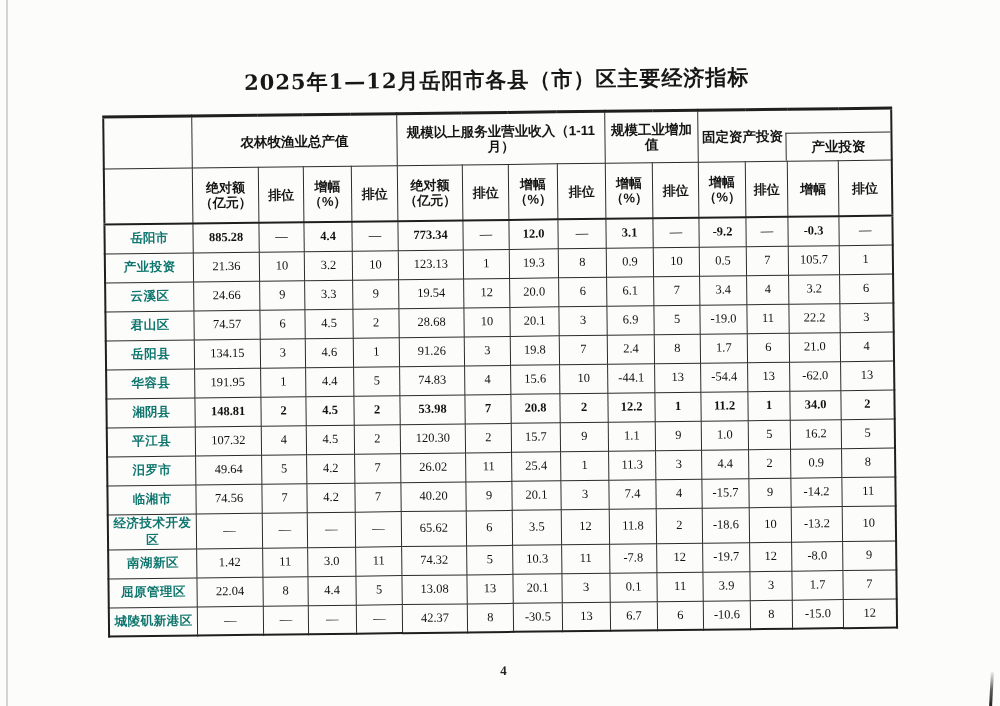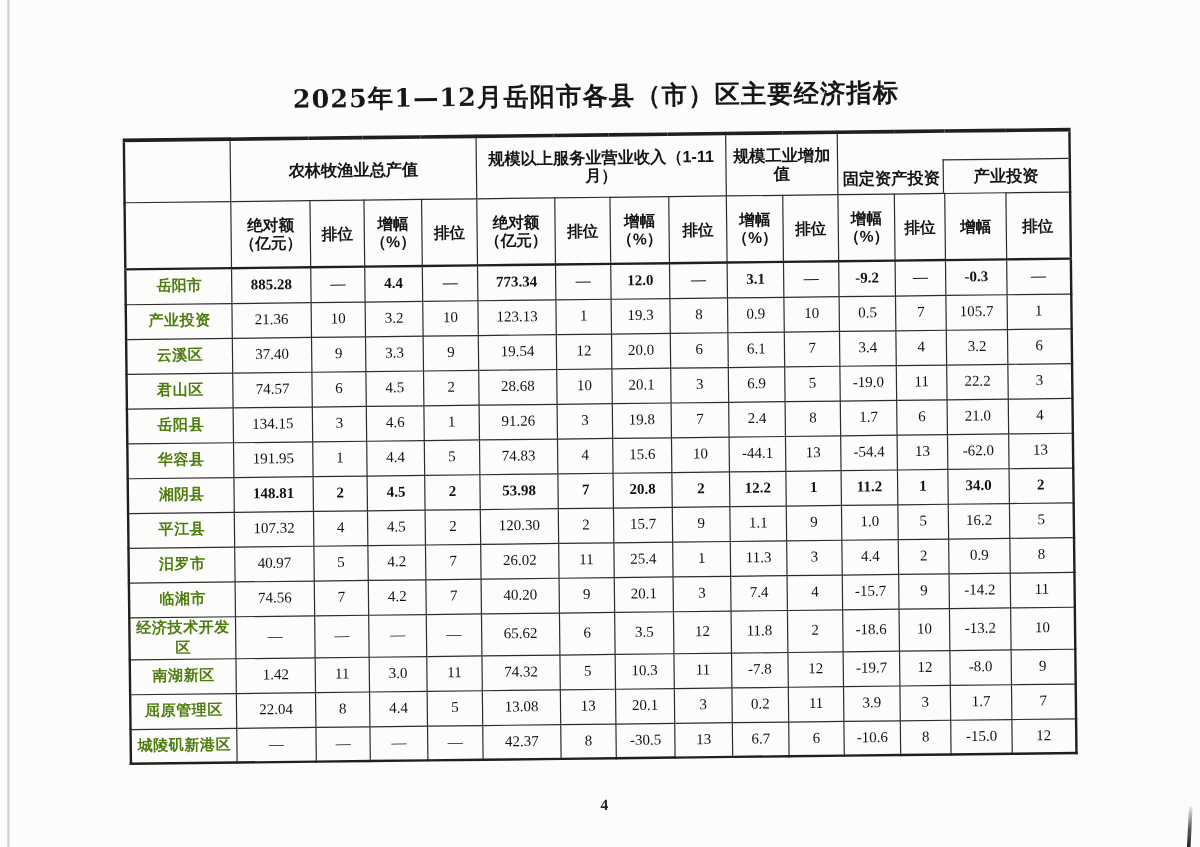--- a/index.html
+++ b/index.html
@@ -76,35 +76,35 @@
     font-weight: 700;
     color: #151515;
     line-height: 15px;
   }
   thead tr.group-row th { font-size: 13.5px; }
   th.fixed-industry { position: relative; }
   .fi-left {
     position: absolute;
     left: 0; top: 0;
     width: 46%; height: 100%;
-    display: flex; align-items: center; justify-content: center; margin-top: 12px;
+    display: flex; align-items: center; justify-content: center;
   }
   .fi-band {
     position: absolute;
     right: 0; bottom: 0;
     width: 54%; height: 54%;
     border-top: 1.5px solid #2c2c2c;
     border-left: 1.5px solid #2c2c2c;
     display: flex; align-items: center; justify-content: center;
   }
   tbody tr { height: 29px; }
   tbody td.region-cell {
     font-size: 12.5px;
     font-weight: 700;
-    color: #4d7c0f;
+    color: #0f766e;
     letter-spacing: 0.5px;
   }
   tbody td.data-cell {
     font-family: "Liberation Serif", "DejaVu Serif", serif;
     font-size: 12.5px;
     font-weight: 400;
     color: #121212;
   }
   tbody tr.bold-row td.data-cell { font-weight: 700; }
   tbody tr.bold-row td.region-cell { letter-spacing: 0; }
@@ -238,21 +238,21 @@
             <td class="data-cell">8</td>
             <td class="data-cell">0.9</td>
             <td class="data-cell">10</td>
             <td class="data-cell">0.5</td>
             <td class="data-cell">7</td>
             <td class="data-cell">105.7</td>
             <td class="data-cell">1</td>
           </tr>
           <tr class="">
             <td class="region-cell">云溪区</td>
-            <td class="data-cell">37.40</td>
+            <td class="data-cell">24.66</td>
             <td class="data-cell">9</td>
             <td class="data-cell">3.3</td>
             <td class="data-cell">9</td>
             <td class="data-cell">19.54</td>
             <td class="data-cell">12</td>
             <td class="data-cell">20.0</td>
             <td class="data-cell">6</td>
             <td class="data-cell">6.1</td>
             <td class="data-cell">7</td>
             <td class="data-cell">3.4</td>
@@ -340,21 +340,21 @@
             <td class="data-cell">9</td>
             <td class="data-cell">1.1</td>
             <td class="data-cell">9</td>
             <td class="data-cell">1.0</td>
             <td class="data-cell">5</td>
             <td class="data-cell">16.2</td>
             <td class="data-cell">5</td>
           </tr>
           <tr class="">
             <td class="region-cell">汨罗市</td>
-            <td class="data-cell">40.97</td>
+            <td class="data-cell">49.64</td>
             <td class="data-cell">5</td>
             <td class="data-cell">4.2</td>
             <td class="data-cell">7</td>
             <td class="data-cell">26.02</td>
             <td class="data-cell">11</td>
             <td class="data-cell">25.4</td>
             <td class="data-cell">1</td>
             <td class="data-cell">11.3</td>
             <td class="data-cell">3</td>
             <td class="data-cell">4.4</td>
@@ -416,21 +416,21 @@
           <tr class="">
             <td class="region-cell">屈原管理区</td>
             <td class="data-cell">22.04</td>
             <td class="data-cell">8</td>
             <td class="data-cell">4.4</td>
             <td class="data-cell">5</td>
             <td class="data-cell">13.08</td>
             <td class="data-cell">13</td>
             <td class="data-cell">20.1</td>
             <td class="data-cell">3</td>
-            <td class="data-cell">0.2</td>
+            <td class="data-cell">0.1</td>
             <td class="data-cell">11</td>
             <td class="data-cell">3.9</td>
             <td class="data-cell">3</td>
             <td class="data-cell">1.7</td>
             <td class="data-cell">7</td>
           </tr>
           <tr class="">
             <td class="region-cell">城陵矶新港区</td>
             <td class="data-cell">—</td>
             <td class="data-cell">—</td>

